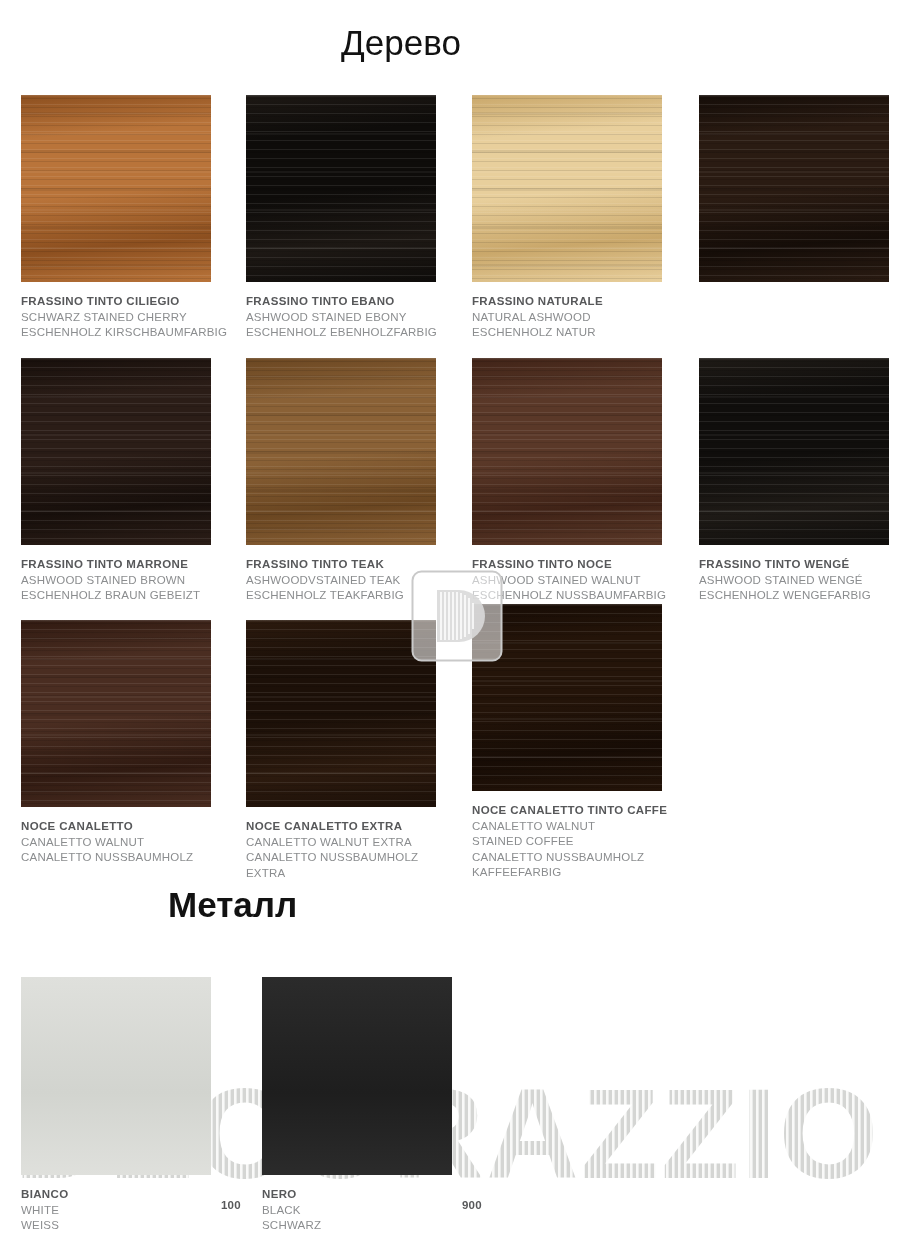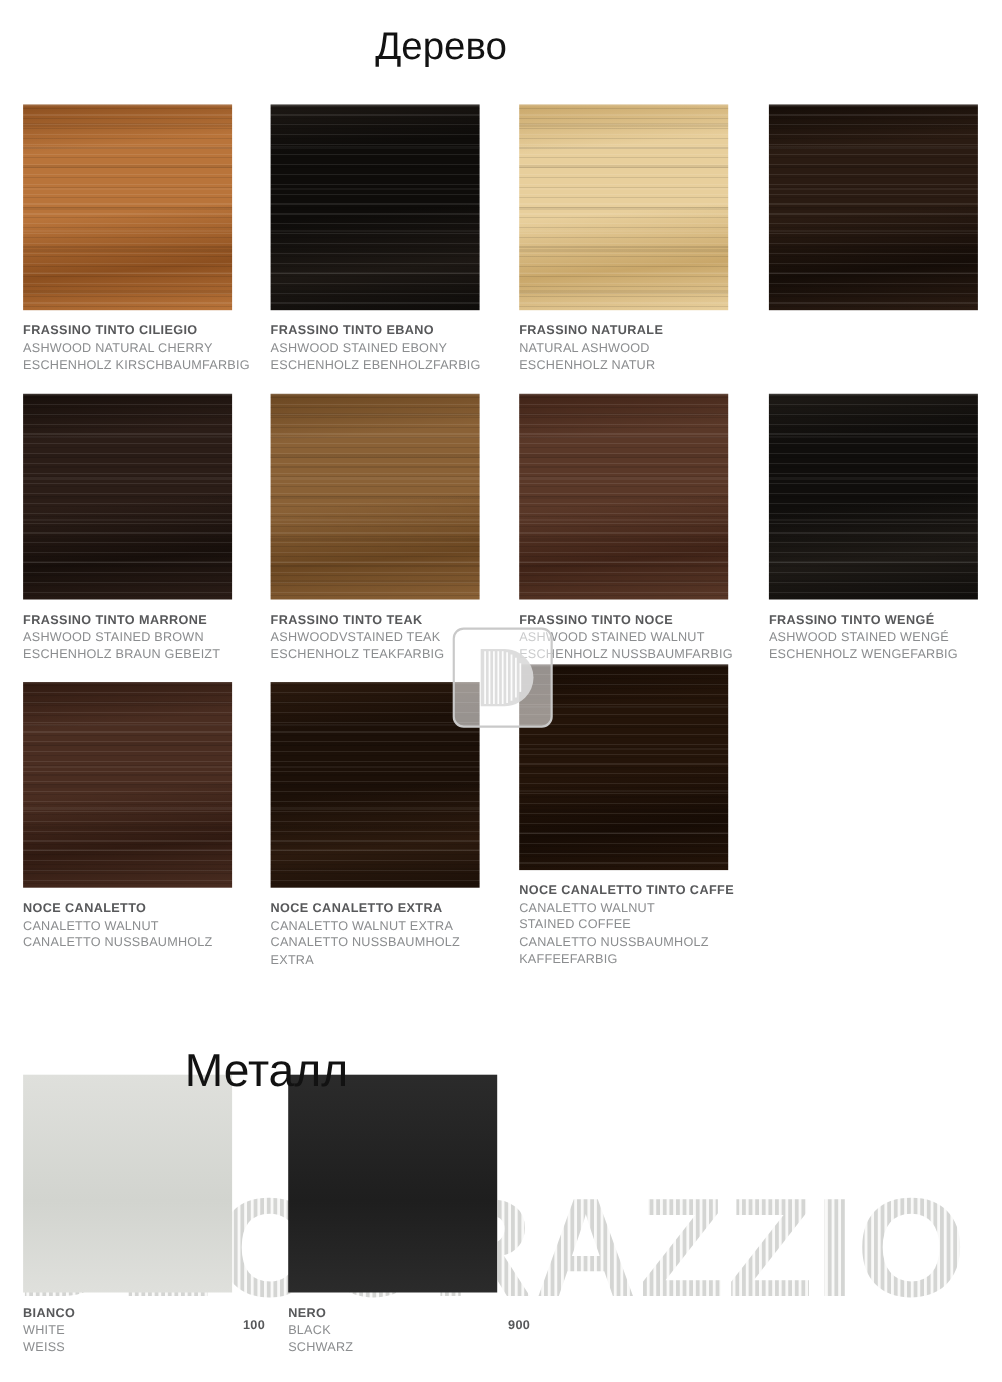--- a/index.html
+++ b/index.html
@@ -47,24 +47,25 @@
   }
   #title-wood {
     top: 22px;
     left: 0;
     width: 802px;
     text-align: center;
     font-size: 35px;
     line-height: 42px;
   }
   #title-metal {
-    top: 952px;
+    top: 884px;
     left: 168px;
-    font-size: 42px;
+    font-size: 35px;
     line-height: 42px;
+    font-weight: bold;
   }
 
   
   .swatch-item {
     position: absolute;
     width: 220px;
     z-index: 2;
   }
   .swatch {
     width: 190px;
@@ -141,21 +142,21 @@
 
 <h1 class="section-title" id="title-metal">Металл</h1>
 
 <div id="grid-root">
     <div class="swatch-item" style="left: 21px; top: 95px;">
       <div class="swatch" style="background: repeating-linear-gradient(rgba(255, 255, 255, 0.086) 0px, rgba(255, 255, 255, 0.086) 1px, rgba(0, 0, 0, 0) 1px, rgba(0, 0, 0, 0) 3px, rgba(0, 0, 0, 0.1) 3px, rgba(0, 0, 0, 0.1) 4px, rgba(0, 0, 0, 0) 4px, rgba(0, 0, 0, 0) 9px), repeating-linear-gradient(rgba(255, 255, 255, 0.05) 0px, rgba(255, 255, 255, 0.05) 2px, rgba(0, 0, 0, 0) 2px, rgba(0, 0, 0, 0) 17px, rgba(0, 0, 0, 0.07) 17px, rgba(0, 0, 0, 0.07) 20px, rgba(0, 0, 0, 0) 20px, rgba(0, 0, 0, 0) 38px), linear-gradient(175deg, rgb(140, 79, 31) 0%, rgb(185, 116, 58) 22%, rgb(185, 116, 58) 52%, rgb(140, 79, 31) 78%, rgb(185, 116, 58) 100%);"></div>
       <div class="caption">
         <div class="cap-head">
           <div class="name">FRASSINO TINTO CILIEGIO</div>
         </div>
-        <div class="sub">ASHWOOD NATURAL CHERRY</div>
+        <div class="sub">SCHWARZ STAINED CHERRY</div>
         <div class="sub">ESCHENHOLZ KIRSCHBAUMFARBIG</div>
       </div>
     </div>
     <div class="swatch-item" style="left: 246px; top: 95px;">
       <div class="swatch" style="background: repeating-linear-gradient(rgba(255, 255, 255, 0.086) 0px, rgba(255, 255, 255, 0.086) 1px, rgba(0, 0, 0, 0) 1px, rgba(0, 0, 0, 0) 3px, rgba(0, 0, 0, 0.1) 3px, rgba(0, 0, 0, 0.1) 4px, rgba(0, 0, 0, 0) 4px, rgba(0, 0, 0, 0) 9px), repeating-linear-gradient(rgba(255, 255, 255, 0.05) 0px, rgba(255, 255, 255, 0.05) 2px, rgba(0, 0, 0, 0) 2px, rgba(0, 0, 0, 0) 17px, rgba(0, 0, 0, 0.07) 17px, rgba(0, 0, 0, 0.07) 20px, rgba(0, 0, 0, 0) 20px, rgba(0, 0, 0, 0) 38px), linear-gradient(175deg, rgb(29, 24, 20) 0%, rgb(14, 12, 10) 22%, rgb(14, 12, 10) 52%, rgb(29, 24, 20) 78%, rgb(14, 12, 10) 100%);"></div>
       <div class="caption">
         <div class="cap-head">
           <div class="name">FRASSINO TINTO EBANO</div>
         </div>
         <div class="sub">ASHWOOD STAINED EBONY</div>

